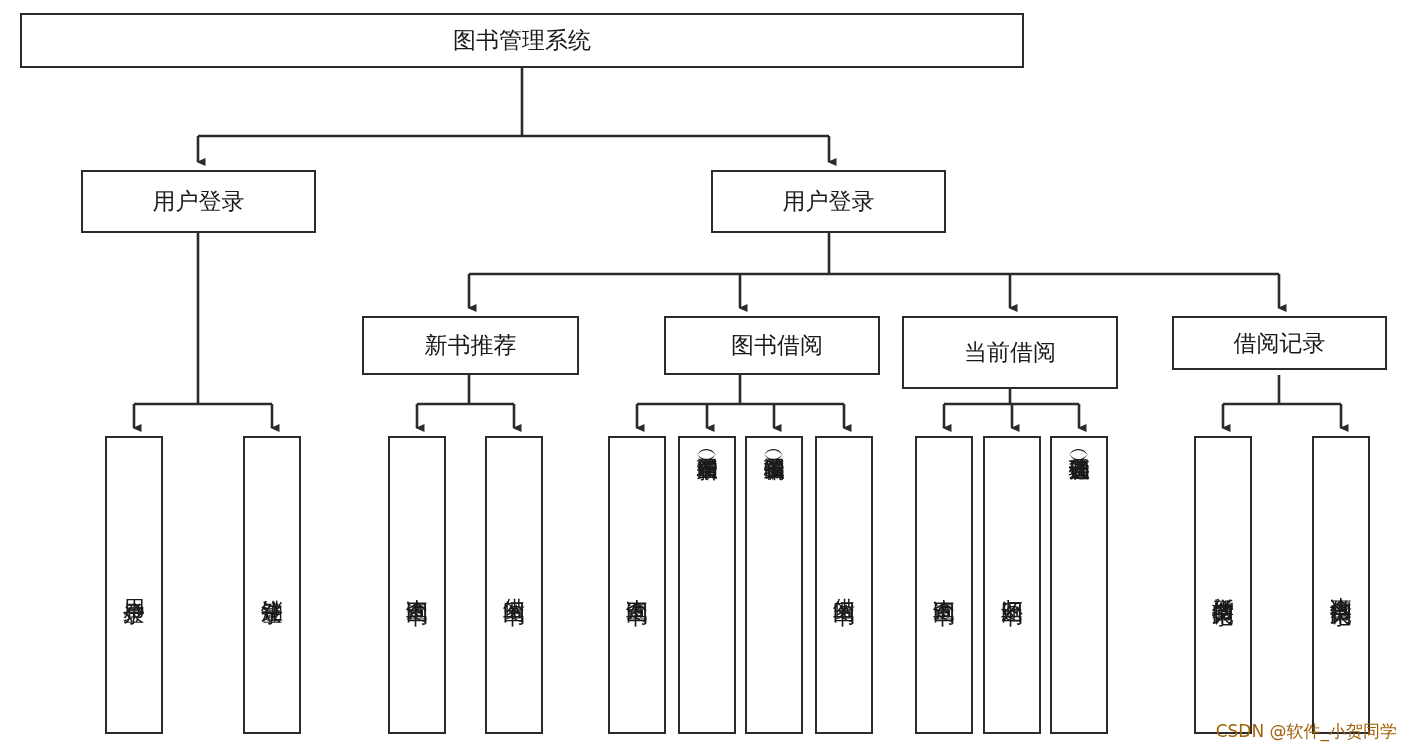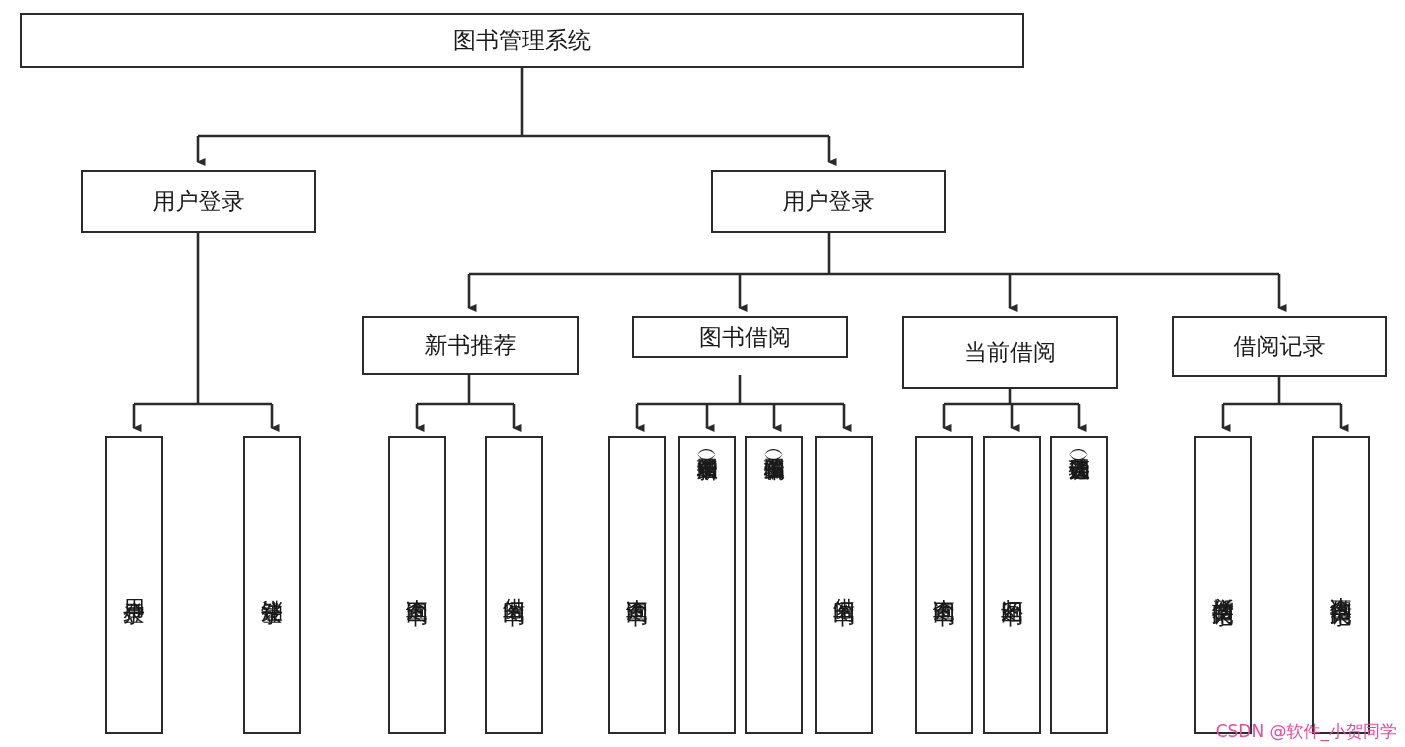--- a/index.html
+++ b/index.html
@@ -77,21 +77,21 @@
   
   .node.vert.center-text {
     align-items: center;
     padding-top: 0;
   }
   #watermark {
     position: absolute;
     right: 8px;
     bottom: 4px;
     font-size: 17px;
-    color: #ec4899;
+    color: #a16207;
     z-index: 5;
     white-space: nowrap;
   }
 </style>
 </head>
 <body>
 
 <div id="diagram-root">
 
   <svg id="edge-layer" viewBox="0 0 1405 747" width="1405" height="747" xmlns="http://www.w3.org/2000/svg">
@@ -153,29 +153,29 @@
   </div>
 
   <div class="node horiz" style="left:711px; top:170px; width:235px; height:63px;">
     <span class="node-label">用户登录</span>
   </div>
 
   <div class="node horiz" style="left:362px; top:316px; width:217px; height:59px;">
     <span class="node-label">新书推荐</span>
   </div>
 
-  <div class="node horiz" style="left:632px; top:316px; width:216px; height:42px;padding-left:10px;">
+  <div class="node horiz" style="left:664px; top:316px; width:216px; height:59px;padding-left:10px;">
     <span class="node-label">图书借阅</span>
   </div>
 
   <div class="node horiz" style="left:902px; top:316px; width:216px; height:73px;">
     <span class="node-label">当前借阅</span>
   </div>
 
-  <div class="node horiz" style="left:1172px; top:316px; width:215px; height:61px;">
+  <div class="node horiz" style="left:1172px; top:316px; width:215px; height:54px;">
     <span class="node-label">借阅记录</span>
   </div>
 
   <div class="node vert center-text" style="left:105px; top:436px; width:58px; height:298px;">
     <span class="node-label">用户登录</span>
   </div>
 
   <div class="node vert center-text" style="left:243px; top:436px; width:58px; height:298px;">
     <span class="node-label">注销登录</span>
   </div>

